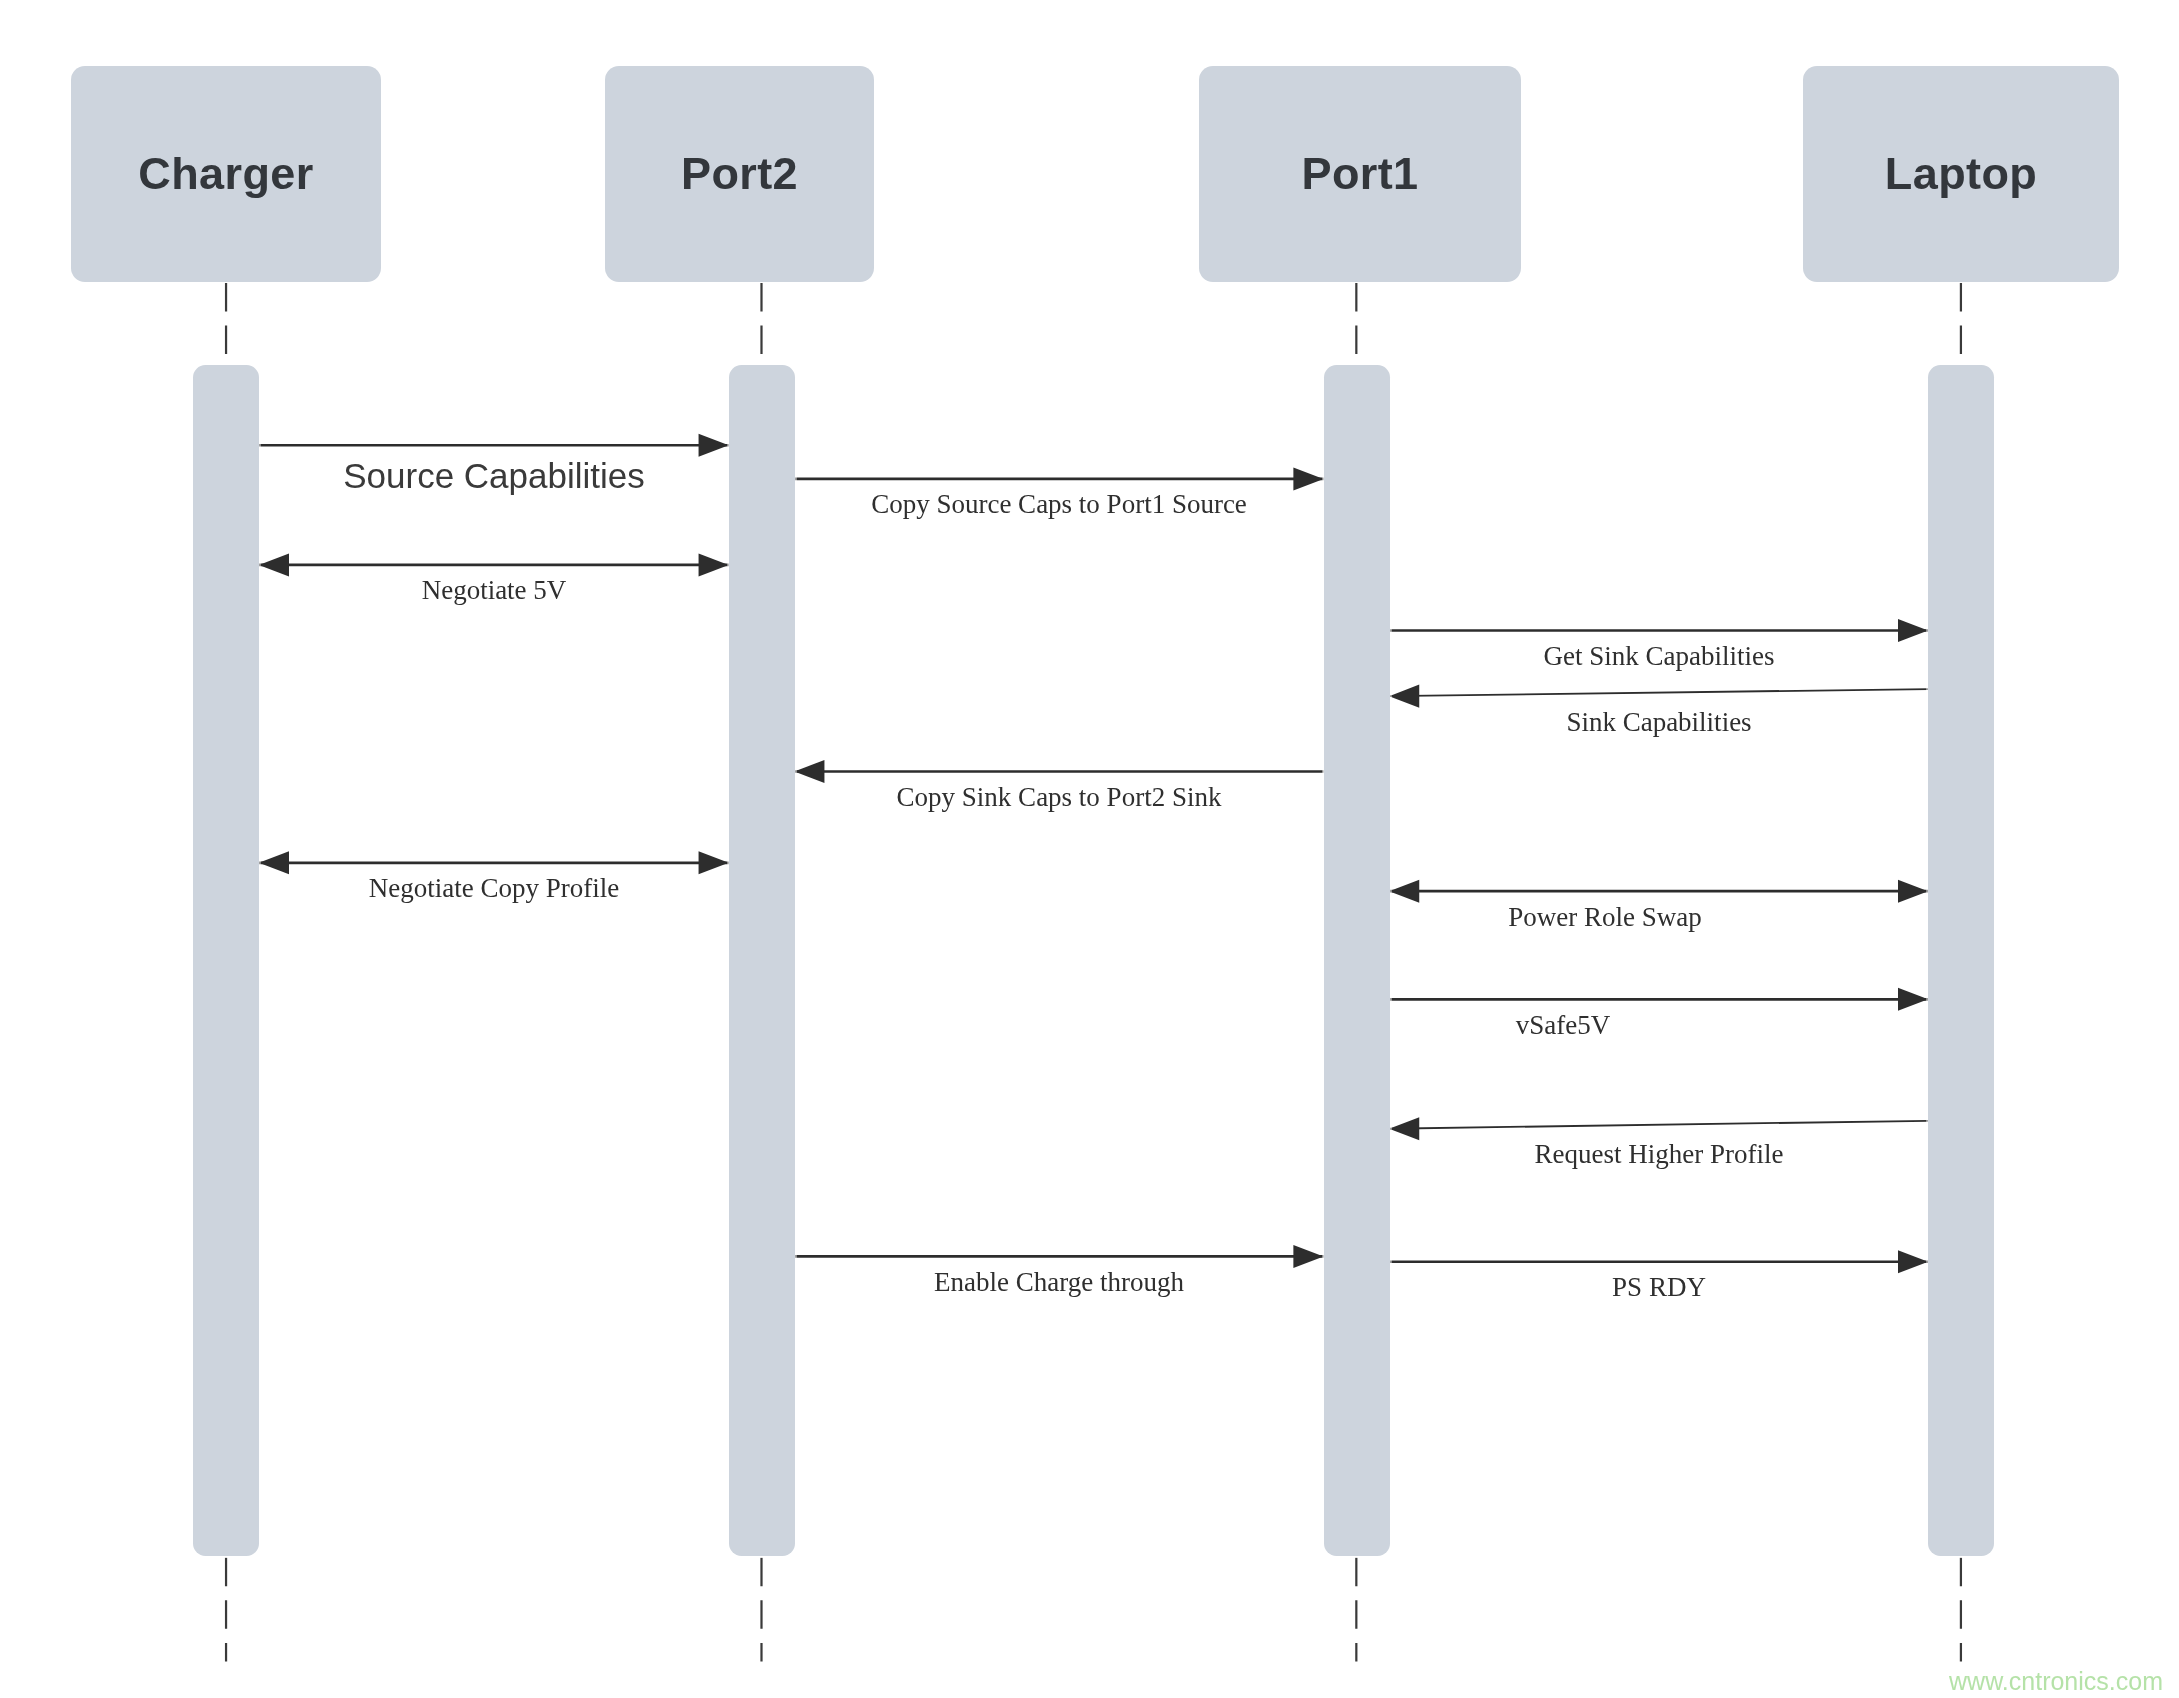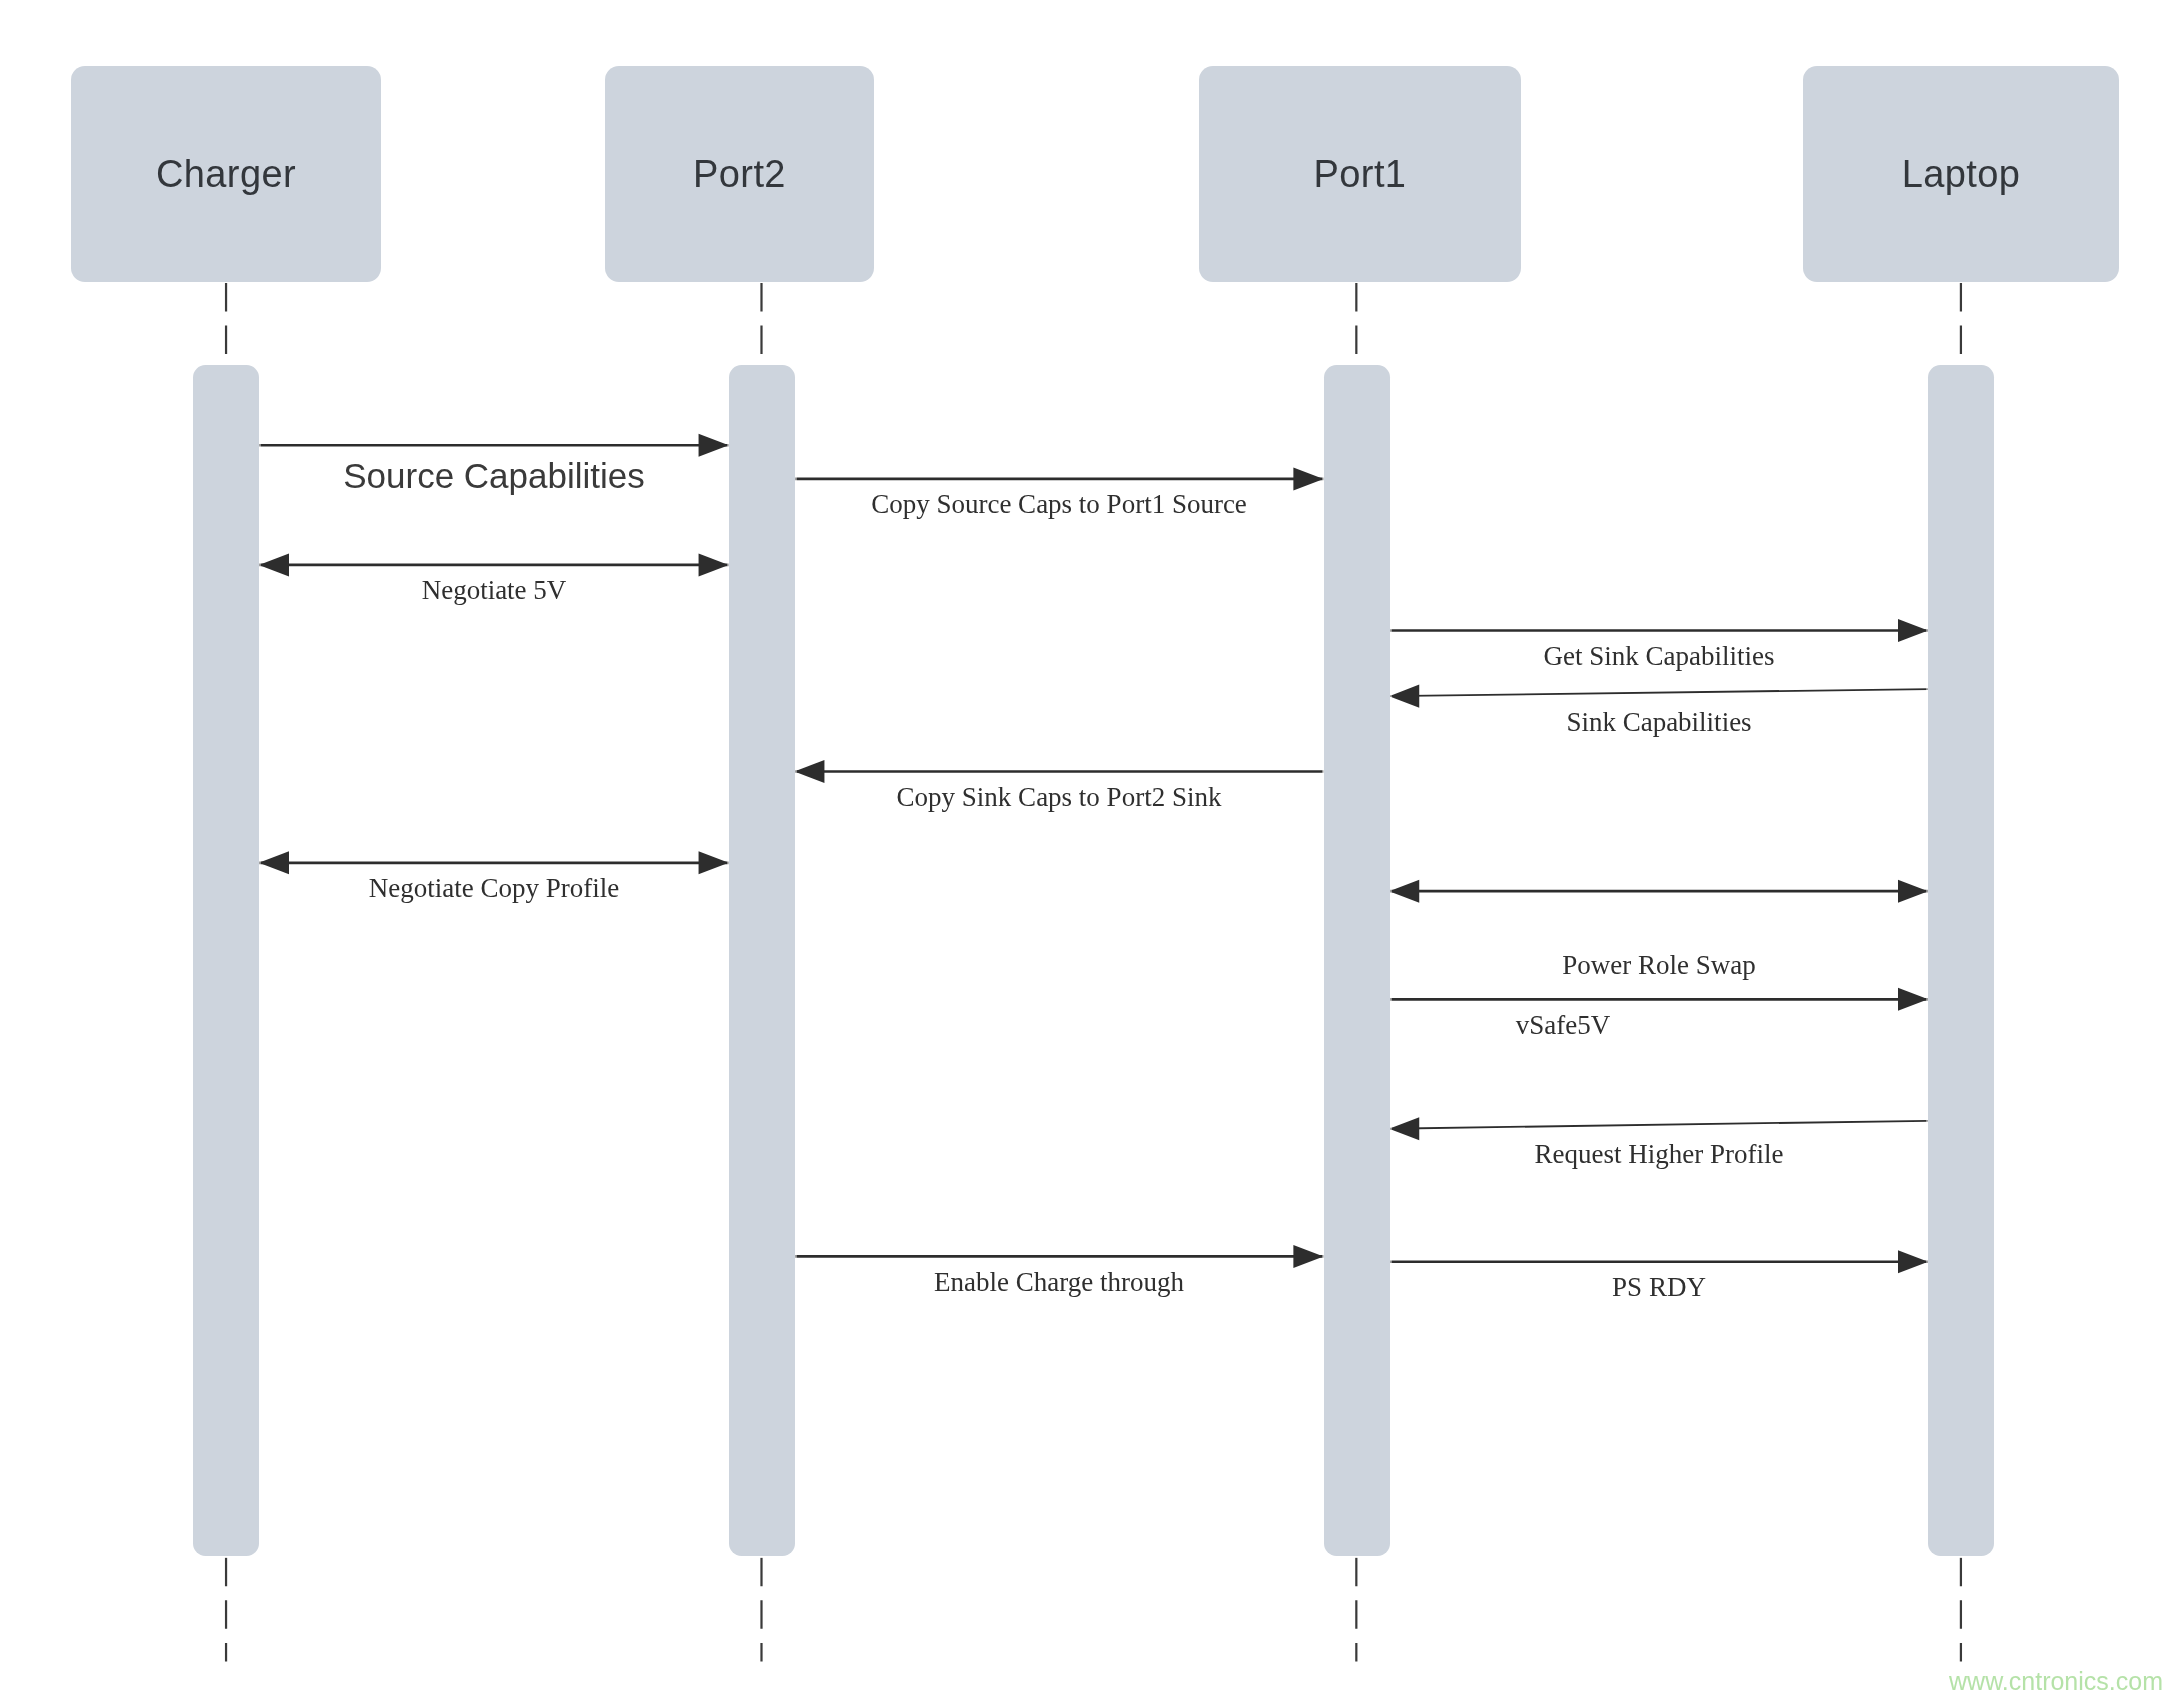--- a/index.html
+++ b/index.html
@@ -25,22 +25,22 @@
     position: absolute;
     top: 66px;
     height: 216px;
     background: var(--actor-fill, #cdd4dd);
     border-radius: 14px;
     display: flex;
     align-items: center;
     justify-content: center;
   }
   .actor-label {
-    font-size: 38px;
-    font-weight: normal;
+    font-size: 45px;
+    font-weight: bold;
     color: var(--actor-text, #33373c);
     letter-spacing: 0.4px;
   }
   .activation-bar {
     position: absolute;
     top: 365px;
     height: 1191px;
     width: 66px;
     background: var(--actor-fill, #cdd4dd);
     border-radius: 12.4px;
@@ -142,21 +142,21 @@
   <div class="msg-label serif" style="left: 494px; top: 575px;">Negotiate 5V</div>
 
   <div class="msg-label serif" style="left: 1659px; top: 641px;">Get Sink Capabilities</div>
 
   <div class="msg-label serif" style="left: 1659px; top: 707px;">Sink Capabilities</div>
 
   <div class="msg-label serif" style="left: 1059px; top: 782px;">Copy Sink Caps to Port2 Sink</div>
 
   <div class="msg-label serif" style="left: 494px; top: 873px;">Negotiate Copy Profile</div>
 
-  <div class="msg-label serif" style="left: 1659px; top: 902px; margin-top: 48px;">Power Role Swap</div>
+  <div class="msg-label serif" style="left: 1605px; top: 902px;">Power Role Swap</div>
 
   <div class="msg-label serif" style="left: 1563px; top: 1010px;">vSafe5V</div>
 
   <div class="msg-label serif" style="left: 1659px; top: 1139px;">Request Higher Profile</div>
 
   <div class="msg-label serif" style="left: 1059px; top: 1267px;">Enable Charge through</div>
 
   <div class="msg-label serif" style="left: 1659px; top: 1272px; text-align: right;">PS RDY</div>
 </div>
   <div class="watermark">www.cntronics.com</div>

